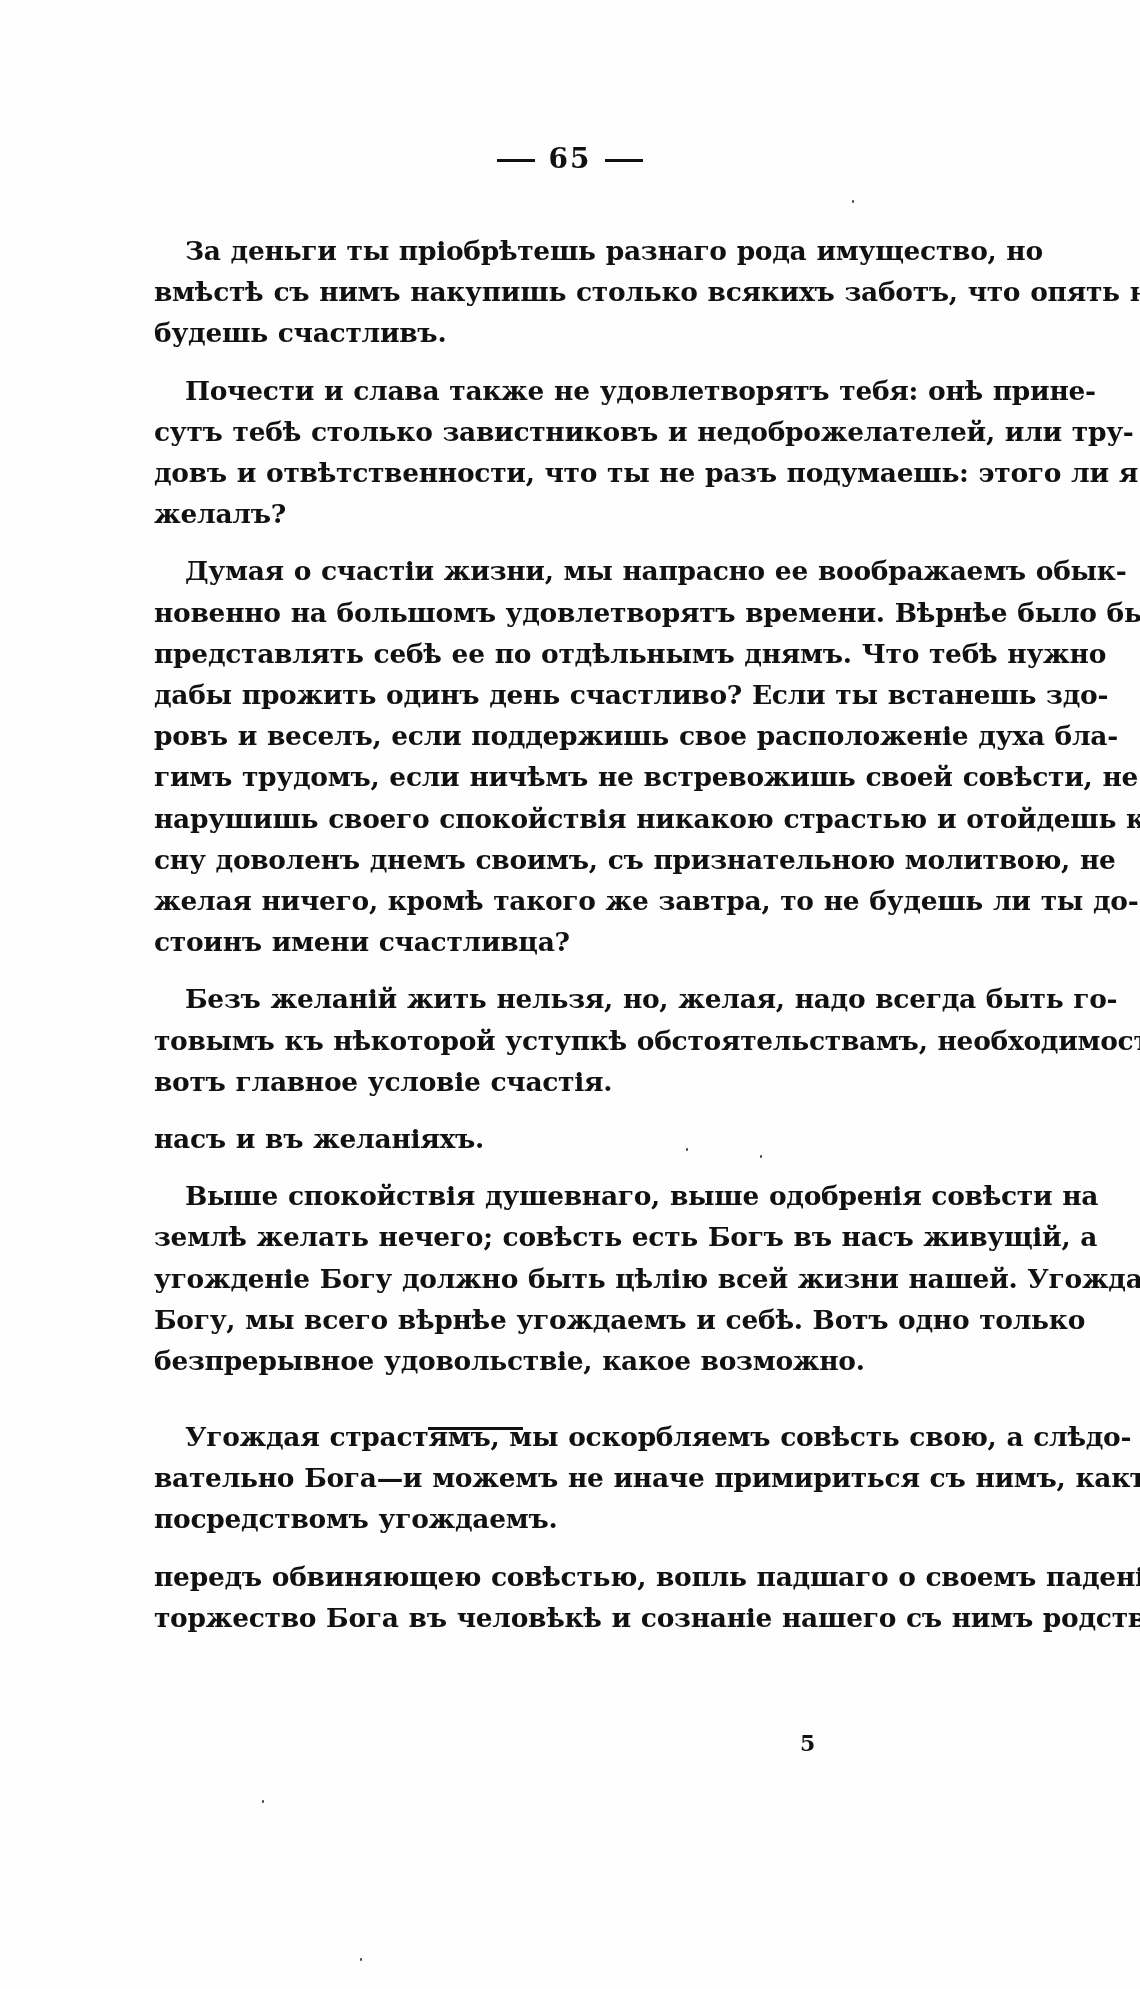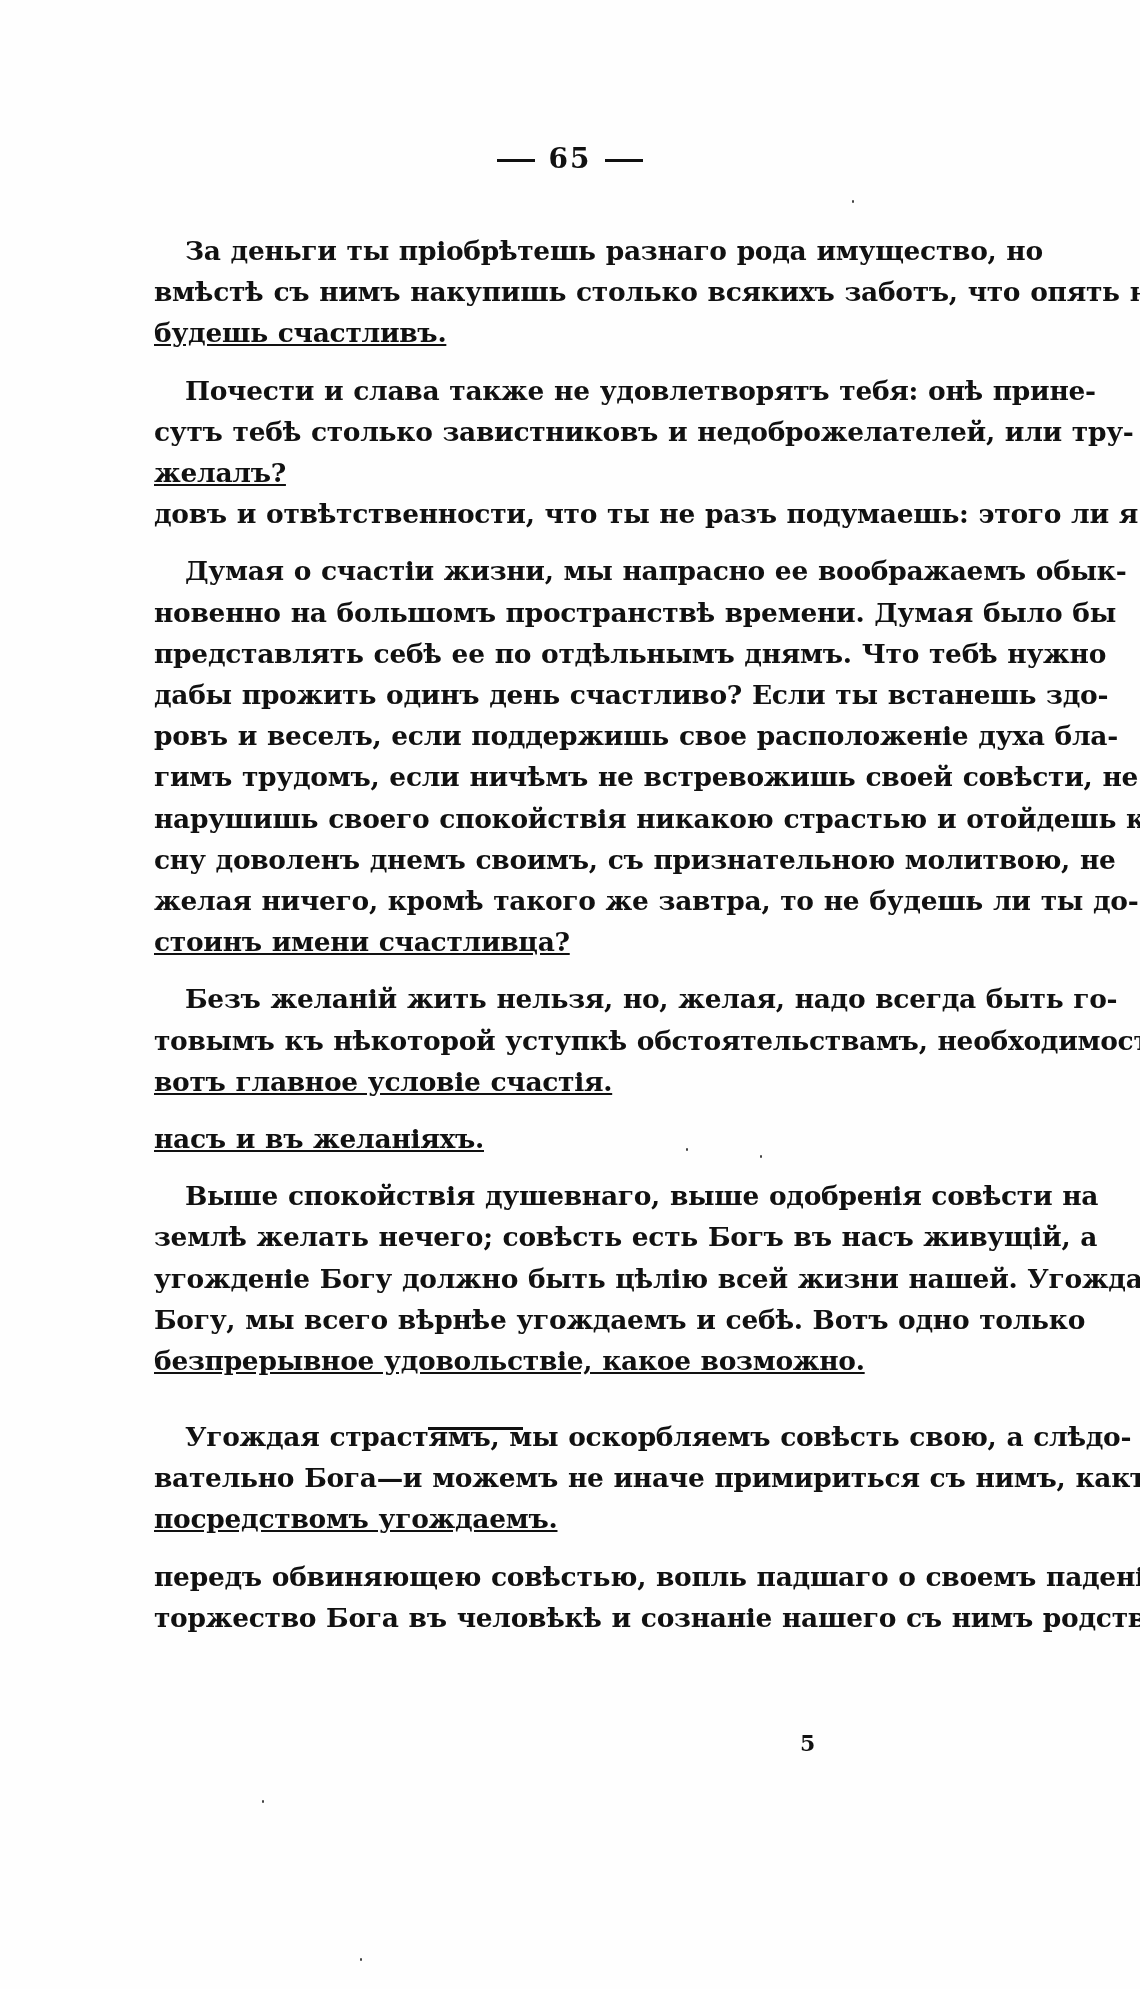--- a/index.html
+++ b/index.html
@@ -58,21 +58,20 @@
       text-align-last: left;
     }
     .line {
       display: block;
       text-align: justify;
       text-align-last: justify;
       white-space: nowrap;
     }
     .line.last {
       text-align-last: left;
-      text-decoration: underline;
     }
     .line.indent {
       padding-left: 31px;
     }
     .section-rule {
       position: absolute;
       left: 428px;
       top: 1427px;
       width: 95px;
       height: 3px;
@@ -109,27 +108,27 @@
 
     <p>
       <span class="line indent">За деньги ты пріобрѣтешь разнаго рода имущество, но</span>
       <span class="line">вмѣстѣ съ нимъ накупишь столько всякихъ заботъ, что опять не</span>
       <span class="line last">будешь счастливъ.</span>
     </p>
 
     <p>
       <span class="line indent">Почести и слава также не удовлетворятъ тебя: онѣ прине-</span>
       <span class="line">сутъ тебѣ столько завистниковъ и недоброжелателей, или тру-</span>
+      <span class="line">довъ и отвѣтственности, что ты не разъ подумаешь: этого ли я</span>
       <span class="line last">желалъ?</span>
-      <span class="line">довъ и отвѣтственности, что ты не разъ подумаешь: этого ли я</span>
     </p>
 
     <p>
       <span class="line indent">Думая о счастіи жизни, мы напрасно ее воображаемъ обык-</span>
-      <span class="line">новенно на большомъ пространствѣ времени. Думая было бы</span>
+      <span class="line">новенно на большомъ удовлетворятъ времени. Вѣрнѣе было бы</span>
       <span class="line">представлять себѣ ее по отдѣльнымъ днямъ. Что тебѣ нужно</span>
       <span class="line">дабы прожить одинъ день счастливо? Если ты встанешь здо-</span>
       <span class="line">ровъ и веселъ, если поддержишь свое расположеніе духа бла-</span>
       <span class="line">гимъ трудомъ, если ничѣмъ не встревожишь своей совѣсти, не</span>
       <span class="line">нарушишь своего спокойствія никакою страстью и отойдешь ко</span>
       <span class="line">сну доволенъ днемъ своимъ, съ признательною молитвою, не</span>
       <span class="line">желая ничего, кромѣ такого же завтра, то не будешь ли ты до-</span>
       <span class="line last">стоинъ имени счастливца?</span>
     </p>
 

